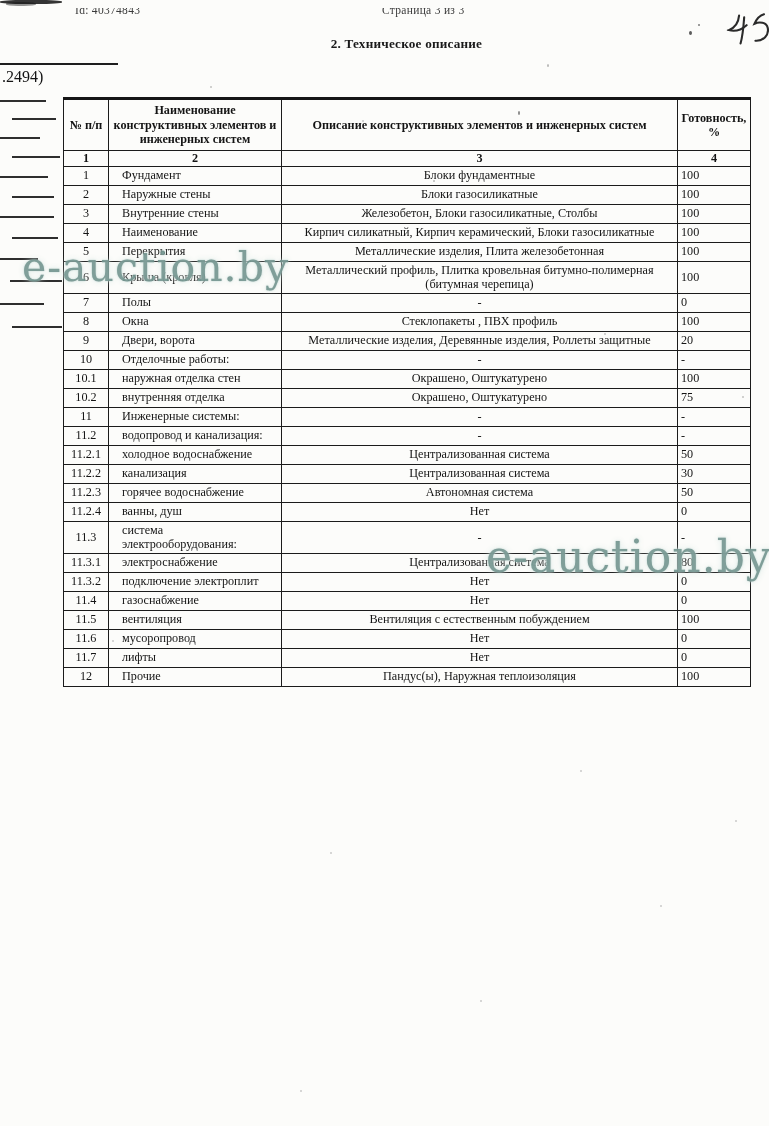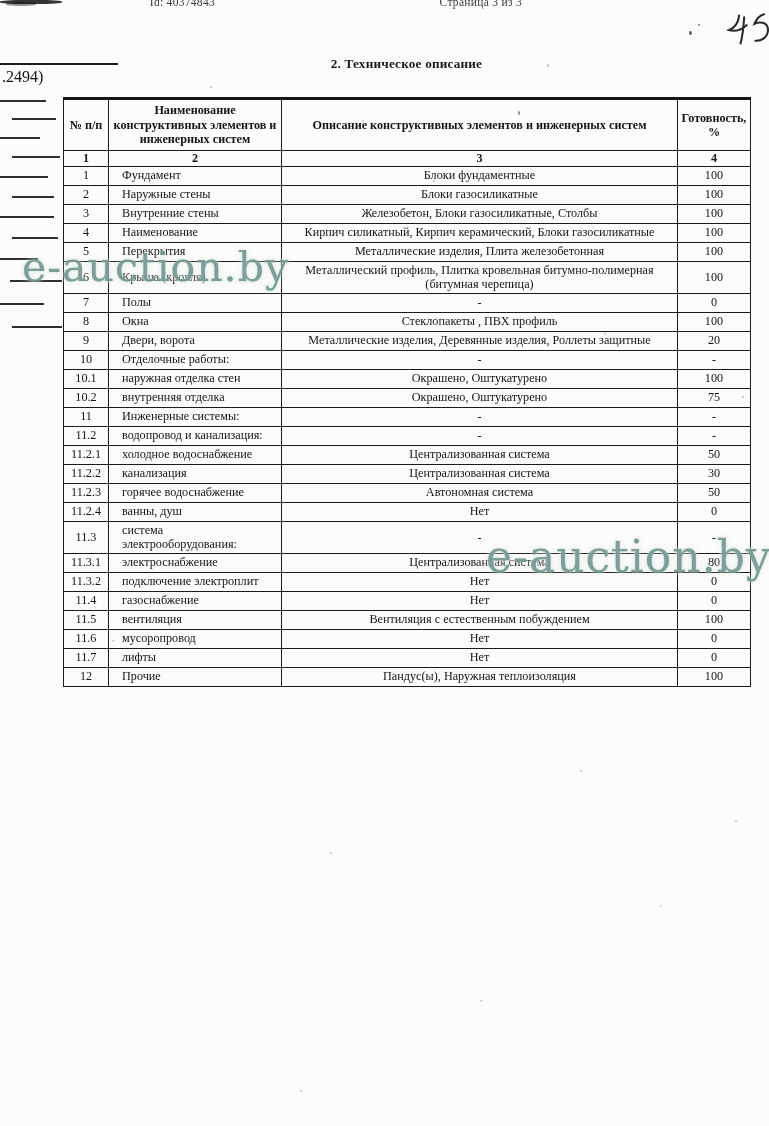--- a/index.html
+++ b/index.html
@@ -5,31 +5,31 @@
   html,body{margin:0;padding:0;}
   body{
     width:769px;height:1126px;position:relative;overflow:hidden;
     background:#fcfcfa;
     font-family:"Liberation Serif","DejaVu Serif",serif;
     color:#1a1a1a;
   }
   .page{position:absolute;inset:0;}
 
   
-  .cut-label{position:absolute;top:0;height:9px;overflow:hidden;text-align:right;}
+  .cut-label{position:absolute;top:8px;height:9px;overflow:hidden;}
   .cut-label span{display:block;font-size:11.5px;color:#3a3a3a;margin-top:-4px;letter-spacing:.3px;}
   #id-label{left:75px;width:140px;}
   #page-label{left:382px;width:140px;}
 
   
   .smudge{position:absolute;background:#111;border-radius:40%;}
 
   
   .title{position:absolute;left:63px;width:687px;text-align:center;font-weight:bold;font-size:13.2px;letter-spacing:.2px;}
-  #title-main{top:56px;font-family:Liberation Serif, serif;}
+  #title-main{top:36px;font-family:Liberation Serif, serif;}
   #title-sub{top:66px;}
 
   
   #margin-note{position:absolute;left:2px;top:68px;font-size:16px;color:#141414;}
   #margin-topline{position:absolute;left:0;top:63px;width:118px;height:2px;background:#1e1e1e;}
   .edge-line{position:absolute;height:2px;background:#2e2e2e;}
 
   
   table{
     position:absolute;left:63px;top:97px;width:687px;
@@ -39,21 +39,21 @@
   col.c1{width:45px;} col.c2{width:173px;} col.c3{width:396px;} col.c4{width:73px;}
   th,td{border:1.6px solid #1b1b1b;padding:1px 3px;vertical-align:middle;
         overflow:hidden;}
   thead th{font-weight:bold;text-align:center;padding:3px 2px;}
   tr.header-row th{border-top:3px solid #161616;height:44px;}
   tr.colnum-row th{height:12px;padding:0;}
   tbody td{height:16px;}
   td.cell-num{text-align:center;}
   td.cell-name{text-align:left;padding-left:13px;}
   td.cell-desc{text-align:center;}
-  td.cell-ready{text-align:center;font-family:Liberation Serif, serif;}
+  td.cell-ready{font-family:Liberation Serif, serif;}
 
   
   .watermark{
     position:absolute;font-family:"DejaVu Serif",serif;
     color:rgba(92,128,122,.68);letter-spacing:1px;white-space:nowrap;
     text-shadow:0 0 6px rgba(219,234,231,.95),0 0 2px rgba(200,222,218,.8),0 0 1px rgba(92,128,122,.5);
   }
   #wm1{left:22px;top:243px;font-size:41px;}
   #wm2{left:486px;top:531px;font-size:44px;}
 

